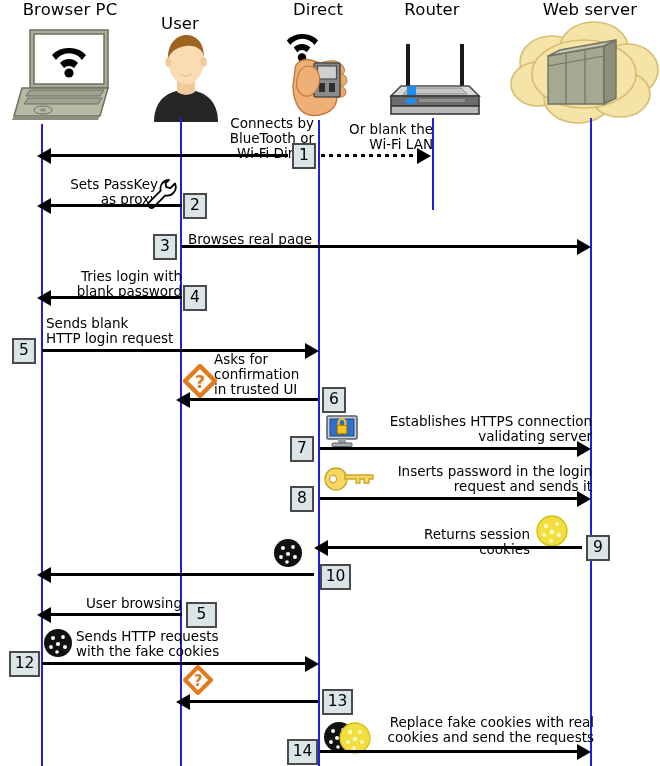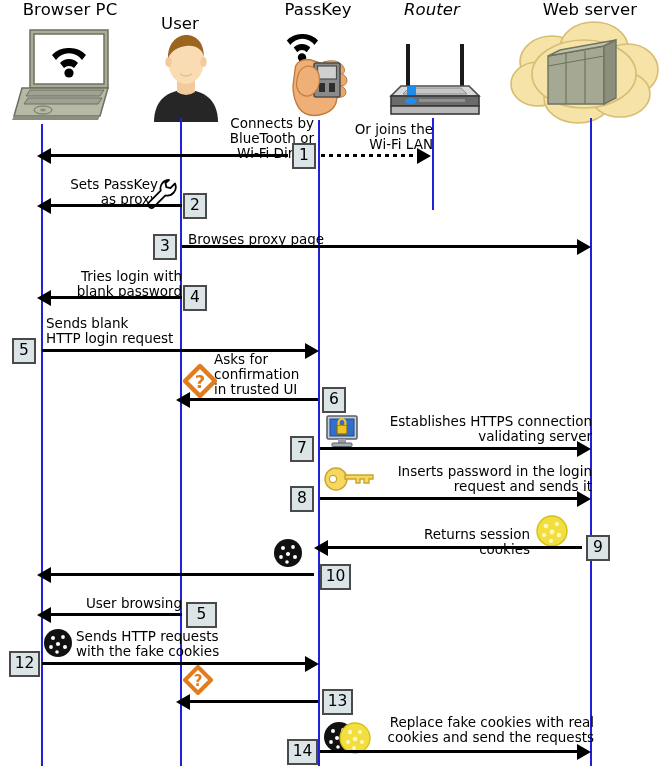--- a/index.html
+++ b/index.html
@@ -96,21 +96,21 @@
 
       <ellipse cx="18.5" cy="32" rx="3.2" ry="5" fill="#f2cb9c"></ellipse>
       <ellipse cx="53.5" cy="32" rx="3.2" ry="5" fill="#f2cb9c"></ellipse>
 
       <path d="M18 28 C18 10 30 5 36 5 C44 5 54 10 54 27 C52 19 46 15 36 16 C28 17 22 20 18 28 Z" fill="#9b6520"></path>
 
       <path d="M30 44 q6 4 12 0" stroke="#e8bd8c" stroke-width="1.4" fill="none"></path>
     </svg>
   </div>
 
-  <div class="actor-label" style="left:258px;top:2px;width:120px;">PassKey</div>
+  <div class="actor-label" style="left:258px;top:2px;width:120px;">Direct</div>
   <div class="ic" style="left:283px;top:26px;width:74px;height:96px;">
     <svg width="74" height="96" viewBox="0 0 74 96">
 
       <g fill="#000000">
         <path d="M19 8 a20 20 0 0 1 16 6.5 l-3.6 4.6 a14.5 14.5 0 0 0 -24 0 l-3.6 -4.6 a20 20 0 0 1 15.2 -6.5 z"></path>
         <path d="M19 18 a11 11 0 0 1 8.3 3.6 l-3.6 4.6 a6.3 6.3 0 0 0 -9.4 0 l-3.6 -4.6 a11 11 0 0 1 8.3 -3.6 z"></path>
         <circle cx="19" cy="31.5" r="4.2"></circle>
       </g>
 
       <path d="M40 36 q14 -4 20 4 q4 6 -2 9 l-18 2 z" fill="#e8a86a" stroke="#c27a3e" stroke-width="1"></path>
@@ -121,21 +121,21 @@
 
       <rect x="31" y="37" width="26" height="34" rx="2" fill="#8a8a8a" stroke="#4d4d4d" stroke-width="1.6"></rect>
       <rect x="34.5" y="40" width="19" height="13" fill="#cfcfcf" stroke="#4d4d4d" stroke-width="1.2"></rect>
       <rect x="36" y="57" width="6" height="9" fill="#2e2e2e"></rect>
       <rect x="46" y="57" width="6" height="9" fill="#2e2e2e"></rect>
 
       <path d="M24 40 q10 0 12 9 q2 10 -4 17 q-7 7 -14 2 q-6 -5 -4 -15 q2 -11 10 -13 z" fill="#efb077" stroke="#c27a3e" stroke-width="1.2"></path>
     </svg>
   </div>
 
-  <div class="actor-label" style="left:377px;top:2px;width:110px;font-style:italic;">Router</div>
+  <div class="actor-label" style="left:377px;top:2px;width:110px;">Router</div>
   <div class="ic" style="left:385px;top:32px;width:100px;height:88px;">
     <svg width="100" height="88" viewBox="0 0 100 88">
 
       <rect x="21" y="12" width="4" height="42" fill="#1a1a1a"></rect>
       <rect x="75" y="12" width="4" height="42" fill="#1a1a1a"></rect>
 
       <polygon points="16,54 84,54 94,64 6,64" fill="#d9d9d9" stroke="#4d4d4d" stroke-width="1.6"></polygon>
       <polygon points="24,56 76,56 82,62 18,62" fill="#c6c6c6" stroke="#8a8a8a" stroke-width="1"></polygon>
       <rect x="22" y="54" width="9" height="11" fill="#1f8cf0"></rect>
 
@@ -176,37 +176,37 @@
   <div class="lifeline" style="left:432px;top:118px;height:92px;"></div>
   <div class="lifeline" style="left:590px;top:118px;height:648px;"></div>
 
   <div class="caption c" style="left:188px;top:116px;width:126px;">Connects by
 BlueTooth or
 Wi-Fi Direct</div>
   <div class="arrow-line" style="left:48px;top:154px;width:240px;"></div>
   <div class="arrow-head left" style="left:37px;top:147.5px;"></div>
   <div class="seq-box" style="left:292px;top:143px;width:24px;height:26px;">1</div>
 
-  <div class="caption c" style="left:323px;top:122px;width:110px;">Or joins the
+  <div class="caption c" style="left:323px;top:122px;width:110px;">Or blank the
 Wi-Fi LAN</div>
   <div class="arrow-dotted" style="left:321px;top:154px;width:98px;"></div>
   <div class="arrow-head right" style="left:417px;top:147.5px;"></div>
 
   <div class="caption r" style="left:52px;top:177px;width:106px;text-align:right;">Sets PassKey
 as proxy</div>
   <div class="ic" style="left:144px;top:177px;width:34px;height:34px;">
     <svg width="34" height="34" viewBox="0 0 34 34">
       <path d="M25 3 a8.5 8.5 0 0 0 -8.3 10.6 L5 25.4 a3 3 0 0 0 0 4.2 l0.5 0.5 a3 3 0 0 0 4.2 0 L21.4 18.3 A8.5 8.5 0 0 0 31 6.5 l-4.6 4.6 -4 -0.9 -0.9 -4 Z" fill="#ffffff" stroke="#000000" stroke-width="1.8" stroke-linejoin="round"></path>
     </svg>
   </div>
   <div class="arrow-line" style="left:48px;top:204px;width:134px;"></div>
   <div class="arrow-head left" style="left:37px;top:197.5px;"></div>
   <div class="seq-box" style="left:183px;top:193px;width:24px;height:26px;">2</div>
 
-  <div class="caption l" style="left:188px;top:232px;width:200px;">Browses proxy page</div>
+  <div class="caption l" style="left:188px;top:232px;width:200px;">Browses real page</div>
   <div class="arrow-line" style="left:182px;top:245px;width:400px;"></div>
   <div class="arrow-head right" style="left:577px;top:238.5px;"></div>
   <div class="seq-box" style="left:153px;top:234px;width:24px;height:26px;">3</div>
 
   <div class="caption r" style="left:48px;top:269px;width:134px;">Tries login with
 blank password</div>
   <div class="arrow-line" style="left:48px;top:296px;width:134px;"></div>
   <div class="arrow-head left" style="left:37px;top:289.5px;"></div>
   <div class="seq-box" style="left:183px;top:285px;width:24px;height:26px;">4</div>
 

